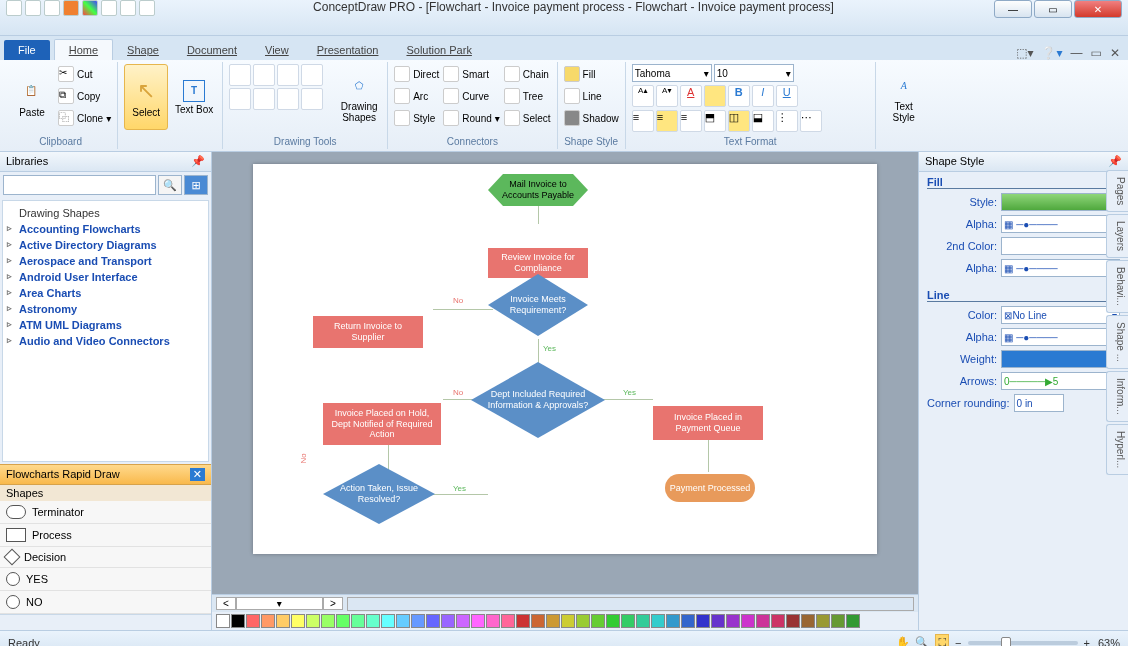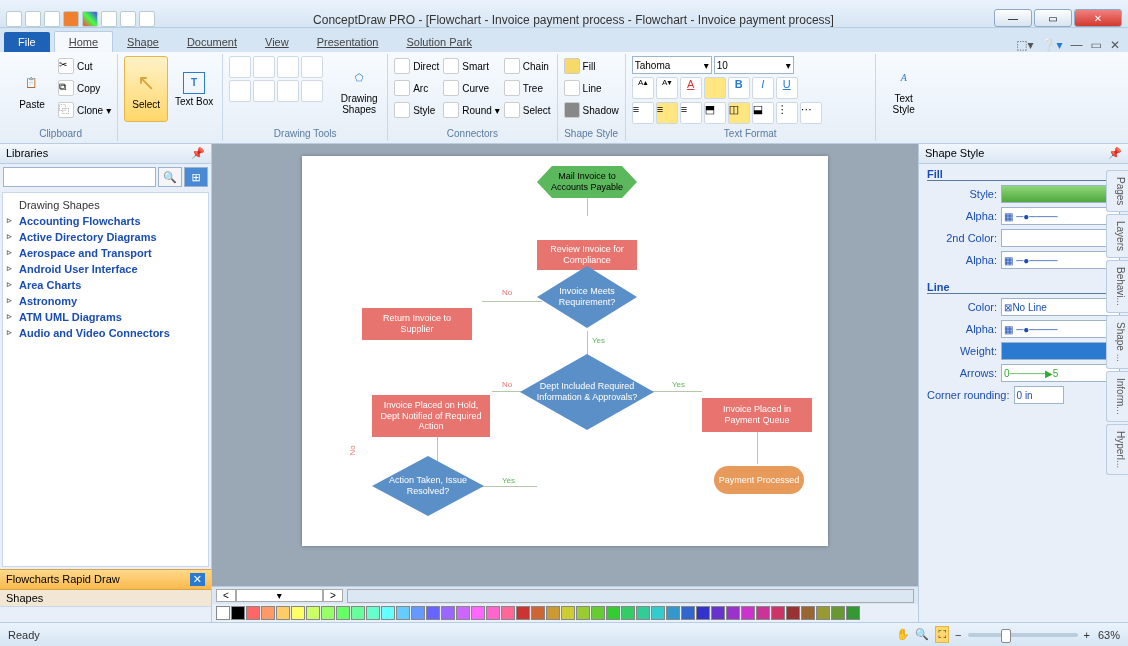--- a/index.html
+++ b/index.html
@@ -1,19 +1,19 @@
 <!DOCTYPE html>
 <html><head>
 <meta charset="utf-8">
 <style>
 * { margin:0; padding:0; box-sizing:border-box; font-family:"Segoe UI",Tahoma,sans-serif; }
 body { width:1128px; height:646px; background:#d6e5f3; overflow:hidden; font-size:11px; }
 
 
-.titlebar { height:28px; background:linear-gradient(#eaf3fc,#d6e5f3); display:flex; align-items:flex-end; padding:0 6px; border-bottom:1px solid #b9cde2; }
+.titlebar { height:36px; background:linear-gradient(#eaf3fc,#d6e5f3); display:flex; align-items:flex-start; padding:0 6px; border-bottom:1px solid #b9cde2; }
 .titlebar .qat { display:flex; gap:3px; }
 .qat-btn { width:16px; height:16px; background:#fff; border:1px solid #bcc; border-radius:2px; }
 .titlebar .title { flex:1; text-align:center; color:#333; font-size:12px; }
 .window-btns { display:flex; }
 .win-btn { width:38px; height:18px; margin-left:2px; background:linear-gradient(#fdfefe,#d8e4f0); border:1px solid #8faac6; border-radius:3px; display:flex; align-items:center; justify-content:center; font-size:10px; }
 .win-close { background:linear-gradient(#f08080,#d43a2b); color:#fff; width:48px; }
 
 
 .ribbon-tabs { height:24px; display:flex; align-items:flex-end; padding-left:4px; background:#d6e5f3; }
 .file-tab { background:#1e62b8; color:#fff; padding:4px 14px; border-radius:2px 2px 0 0; margin-right:4px; }
@@ -53,21 +53,21 @@
 .shapes-list { background:#f7f7f7; flex:0 0 auto; }
 .shape-row { display:flex; align-items:center; gap:6px; padding:4px 6px; border-bottom:1px solid #e2e2e2; font-size:11px; }
 .shape-row .sh-ico { width:20px; height:14px; border:1px solid #555; background:#fff; }
 .sh-ico.term { border-radius:7px; }
 .sh-ico.dec { transform:rotate(45deg); width:12px; height:12px; }
 .hscroll { height:16px; background:#e8eff8; border-top:1px solid #c8d8e8; }
 
 
 .canvas-pane { flex:1; background:#9aa7b5; display:flex; flex-direction:column; position:relative; }
 .canvas-wrap { flex:1; display:flex; align-items:flex-start; justify-content:center; padding:12px; overflow:hidden; }
-.page { width:526px; height:390px; background:#fff; position:relative; box-shadow:0 0 4px rgba(0,0,0,.3); }
+.page { width:624px; height:390px; background:#fff; position:relative; box-shadow:0 0 4px rgba(0,0,0,.3); }
 .fc { position:absolute; display:flex; align-items:center; justify-content:center; text-align:center; font-size:9px; color:#fff; line-height:1.2; padding:4px; }
 .hex { background:#5cb85c; clip-path:polygon(15% 0,85% 0,100% 50%,85% 100%,15% 100%,0 50%); color:#000; }
 .proc { background:#e8746f;margin-top:24px; }
 .dec-sh { background:#5b8fc7; clip-path:polygon(50% 0,100% 50%,50% 100%,0 50%); }
 .term-sh { background:#e89a5b; border-radius:14px; }
 .edge-label { position:absolute; font-size:8px; }
 .yes { color:#5cb85c; }
 .no { color:#e8746f; }
 .arrow { position:absolute; background:#b4c7a8; }
 .arrow.v { width:1px; }
@@ -331,20 +331,42 @@
       <div class="lib-item">Area Charts</div>
       <div class="lib-item">Astronomy</div>
       <div class="lib-item">ATM UML Diagrams</div>
       <div class="lib-item">Audio and Video Connectors</div>
     </div>
     <div class="shapes-header">
       <span>Flowcharts Rapid Draw</span>
       <span style="background:#2a7ad2;color:#fff;padding:0 3px">✕</span>
     </div>
     <div class="shapes-sub">Shapes</div>
+    <div class="shapes-list">
+      <div class="shape-row">
+          <div class="sh-ico term"></div>
+          <span>Terminator</span>
+        </div>
+      <div class="shape-row">
+          <div class="sh-ico"></div>
+          <span>Process</span>
+        </div>
+      <div class="shape-row">
+          <div class="sh-ico dec"></div>
+          <span>Decision</span>
+        </div>
+      <div class="shape-row">
+          <div class="sh-ico" style="border-radius:50%;width:14px"></div>
+          <span>YES</span>
+        </div>
+      <div class="shape-row">
+          <div class="sh-ico" style="border-radius:50%;width:14px"></div>
+          <span>NO</span>
+        </div>
+    </div>
     <div class="hscroll"></div>
   </div>
 
   <div class="canvas-pane">
     <div class="canvas-wrap">
       <div class="page">
 
         <div class="arrow v" style="left:285px;top:40px;height:20px"></div>
         <div class="arrow v" style="left:285px;top:90px;height:20px"></div>
         <div class="arrow h" style="left:180px;top:145px;width:60px"></div>

